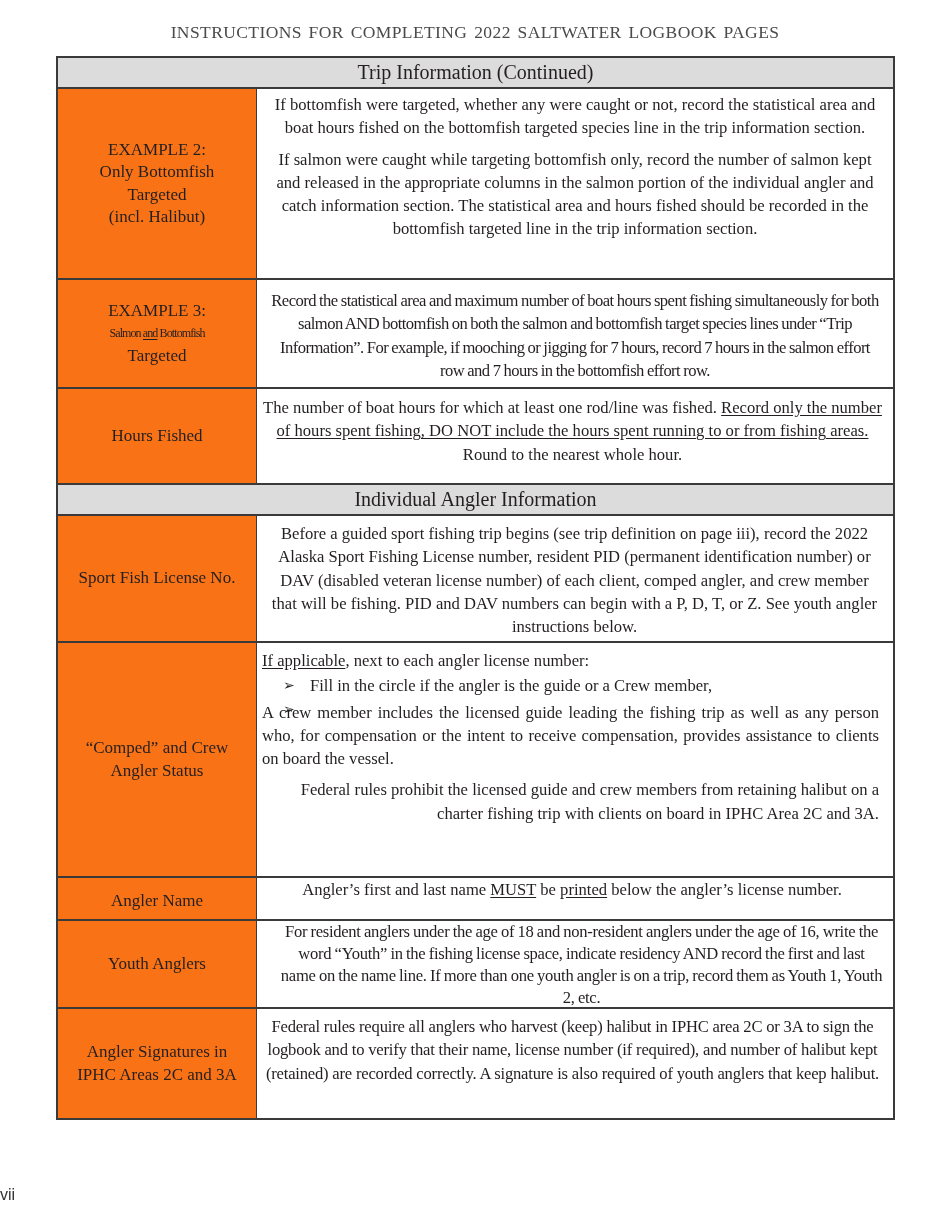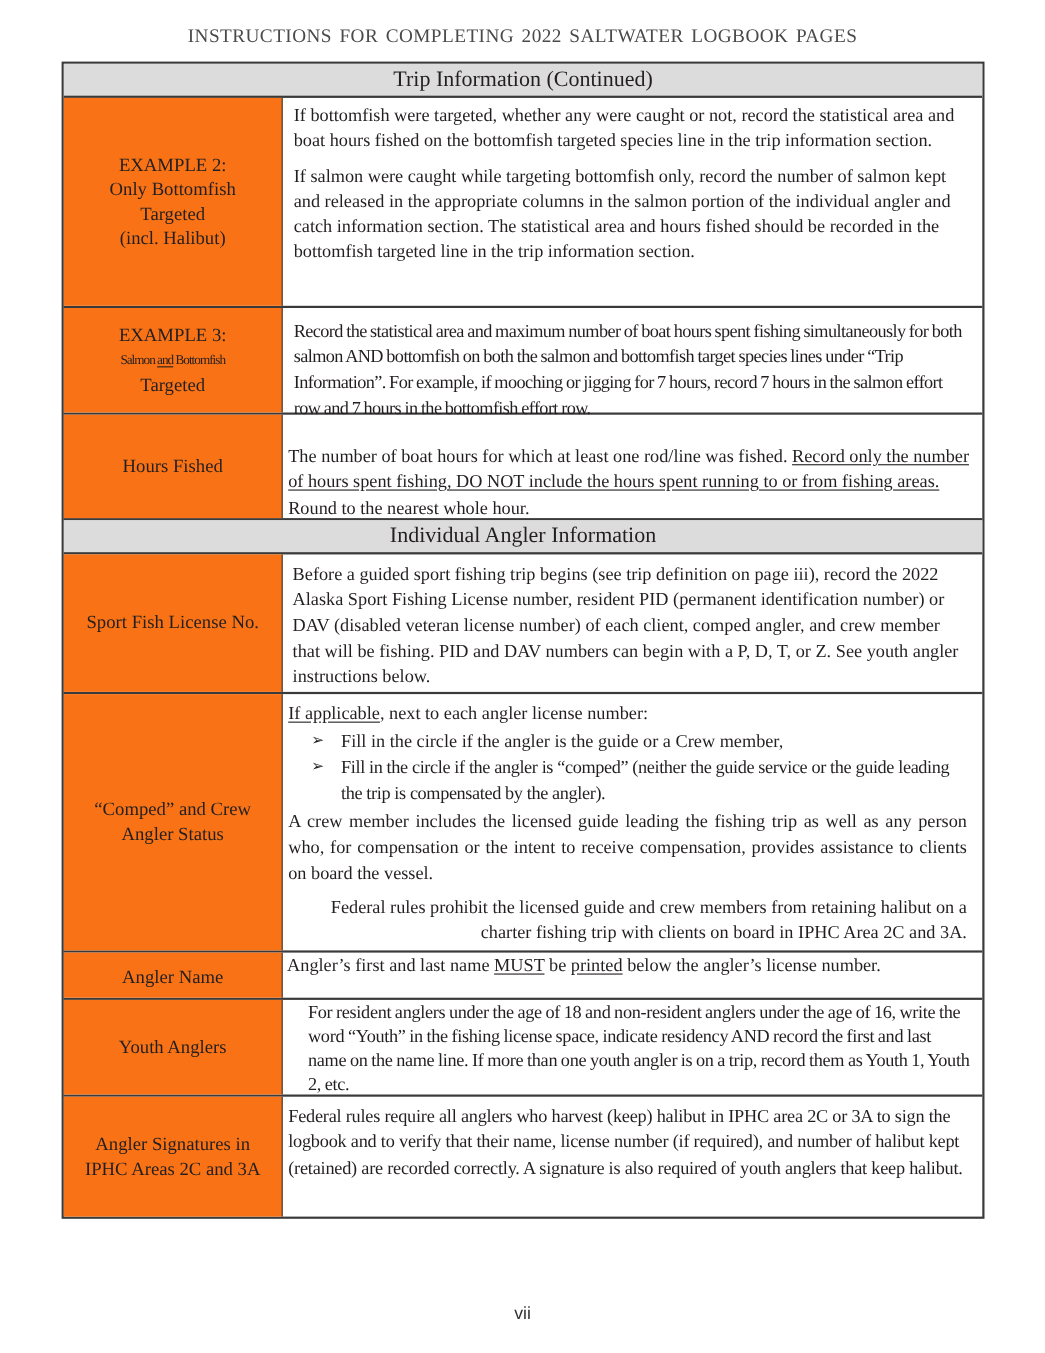--- a/index.html
+++ b/index.html
@@ -28,30 +28,30 @@
     border-right: 1.5px solid #3a3a3a;
     display: flex; align-items: center; justify-content: center;
     text-align: center; font-size: 17px; line-height: 22.5px; padding: 0 6px;
     box-sizing: border-box;
   }
   .label.condensed .l2 { letter-spacing: -0.9px; font-size: 12px; }
   .content {
     flex: 1; font-size: 16.6px; line-height: 23.3px; padding: 4px 10px 6px 9px;
     box-sizing: border-box;
   }
-  .content p { margin: 0; }
+  .content p { margin: 0; text-align: center; }
   .content p + p { margin-top: 8px; }
   .content.justify p { text-align: justify; }
   .cond { letter-spacing: -0.55px; word-spacing: -0.5px; }
   .u { text-decoration: underline; text-underline-offset: 2px; }
   ul.arrows { list-style: none; margin: 2px 0 2px 0; padding: 0 0 0 21px; }
   ul.arrows li { position: relative; padding-left: 27px; }
   ul.arrows li .arrow { position: absolute; left: 0; top: 0; font-size: 14px; }
   .page-num {
-    position: absolute; top: 1186px; left: 0; width: 950px; text-align: center;
+    position: absolute; top: 1186px; left: 0; width: 950px; 
     font-family: "Liberation Sans", "DejaVu Sans", sans-serif; font-size: 16px; color: #333;
   }
 </style>
 </head>
 <body>
 
 <div class="page-title">INSTRUCTIONS  FOR  COMPLETING 2022 SALTWATER LOGBOOK  PAGES</div>
 
 <div class="grid">
 
@@ -65,38 +65,38 @@
         <div>Targeted</div>
         <div>(incl. Halibut)</div>
       </div>
     </div>
     <div class="content" style="padding-left:10px">
       <p>If bottomfish were targeted, whether any were caught or not, record the statistical area and boat hours fished on the bottomfish targeted species line in the trip information section.</p>
       <p>If salmon were caught while targeting bottomfish only, record the number of salmon kept and released in the appropriate columns in the salmon portion of the individual angler and catch information section. The statistical area and hours fished should be recorded in the bottomfish targeted line in the trip information section.</p>
     </div>
   </div>
 
-  <div class="row" style="height:97px">
+  <div class="row" style="height:109px">
     <div class="label condensed">
       <div>
         <div>EXAMPLE 3:</div>
         <div class="l2"><span>Salmon </span><span class="u">and</span><span> Bottomfish</span></div>
         <div>Targeted</div>
       </div>
     </div>
     <div class="content cond" style="padding-top:9px;padding-left:10px">
       <p>Record the statistical area and maximum number of boat hours spent fishing simultaneously for both salmon AND bottomfish on both the salmon and bottomfish target species lines under “Trip Information”. For example, if mooching or jigging for 7 hours, record 7 hours in the salmon effort row and 7 hours in the bottomfish effort row.</p>
     </div>
   </div>
 
   <div class="row" style="height:96px">
     <div class="label">
       <div>Hours Fished</div>
     </div>
-    <div class="content" style="padding-top:26px;padding-left:5px">
+    <div class="content" style="padding-top:7px;padding-left:5px">
       <p><span>The number of boat hours for which at least one rod/line was fished. </span><span class="u">Record only the number of hours spent fishing, DO NOT include the hours spent running to or from fishing areas.</span><span> Round to the nearest whole hour.</span></p>
     </div>
   </div>
 
   <div class="section-header">Individual Angler Information</div>
 
   <div class="row" style="height:127px">
     <div class="label">
       <div>Sport Fish License No.</div>
     </div>
@@ -110,21 +110,21 @@
     <div class="label">
       <div>
         <div>“Comped” and Crew</div>
         <div>Angler Status</div>
       </div>
     </div>
     <div class="content justify" style="padding-top:6px;padding-left:5px;padding-right:14px">
       <p><span class="u">If applicable</span><span>, next to each angler license number:</span></p>
       <ul class="arrows">
         <li><span class="arrow">➢</span><span>Fill in the circle if the angler is the guide or a Crew member,</span></li>
-        <li style="letter-spacing:-0.35px"><span class="arrow">➢</span><span>Fill in the circle if the angler is “comped” (neither the guide service or the guide leading the trip is compensated by the angler).</span></li>
+        <li style="letter-spacing:-0.35px"><span class="arrow">➢</span></li>
       </ul>
       <p style="margin-top:3px">A crew member includes the licensed guide leading the fishing trip as well as any person who, for compensation or the intent to receive compensation, provides assistance to clients on board the vessel.</p>
       <p style="text-align:right">Federal rules prohibit the licensed guide and crew members from retaining halibut on a charter fishing trip with clients on board in IPHC Area 2C and 3A.</p>
     </div>
   </div>
 
   <div class="row" style="height:43px">
     <div class="label">
       <div style="padding-top:6px">Angler Name</div>
     </div>

